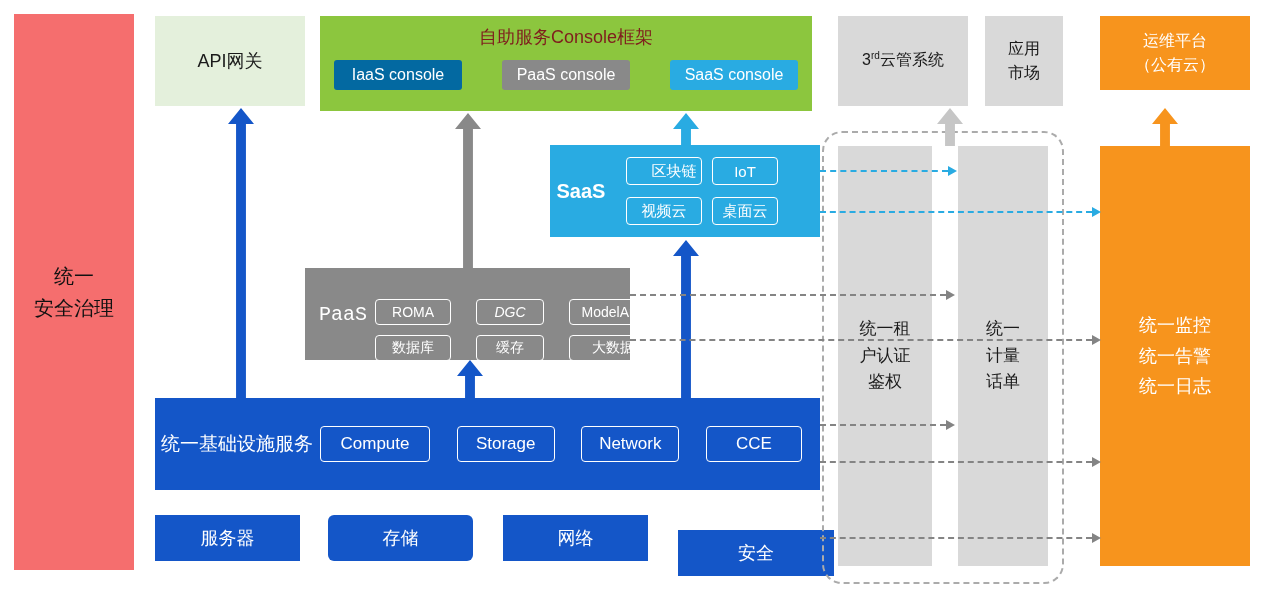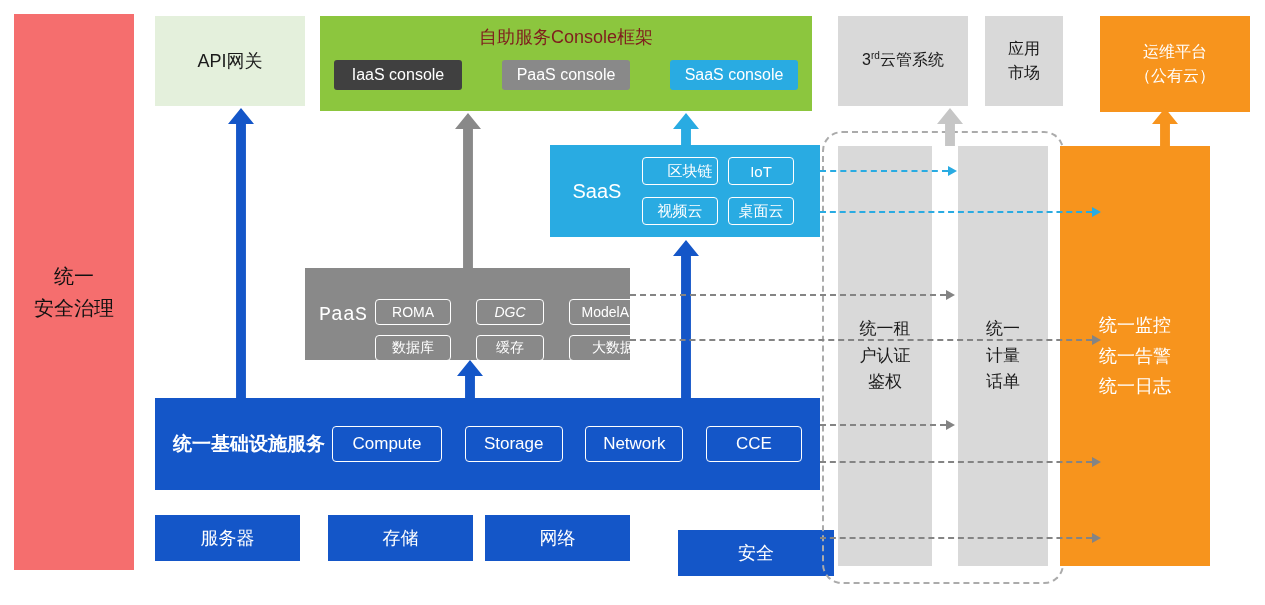--- a/index.html
+++ b/index.html
@@ -25,40 +25,40 @@
 <div class="canvas">
 
   <div class="box pre" style="left:14px; top:14px; width:120px; height:556px; background:#F56E6E; font-size:20px; line-height:1.6; color:#111;">统一
 安全治理</div>
 
   <div class="box" style="left:155px; top:16px; width:150px; height:90px; background:#E4F0DC; font-size:18px;">API网关</div>
 
   <div class="box" style="left:320px; top:16px; width:492px; height:95px; background:#8CC63E; flex-direction:column; justify-content:flex-start; padding:9px 14px 8px 14px;">
     <div style="font-size:18px; color:#7f1d1d;">自助服务Console框架</div>
     <div style="display:flex; width:100%; justify-content:space-between; margin-top:11px;">
-      <div class="box" style="position:static; width:128px; height:30px; background:#404040; color:#fff; border-radius:3px; font-size:16px;">IaaS console</div>
+      <div class="box" style="position:static; width:128px; height:30px; background:#0369a1; color:#fff; border-radius:3px; font-size:16px;">IaaS console</div>
       <div class="box" style="position:static; width:128px; height:30px; background:#898989; color:#fff; border-radius:3px; font-size:16px;">PaaS console</div>
       <div class="box" style="position:static; width:128px; height:30px; background:#29ABE2; color:#fff; border-radius:3px; font-size:16px;">SaaS console</div>
     </div>
   </div>
 
   <div class="box lgray" style="left:838px; top:16px; width:130px; height:90px; font-size:16px;">
     <span>
       <span>3</span><sup style="font-size:10px;">rd</sup><span>云管系统</span>
     </span>
   </div>
 
   <div class="box lgray pre" style="left:985px; top:16px; width:78px; height:90px; font-size:16px; line-height:1.5;">应用
 市场</div>
 
-  <div class="box orange pre" style="left:1100px; top:16px; width:150px; height:96px; font-size:16px; line-height:1.5;">运维平台
+  <div class="box orange pre" style="left:1100px; top:16px; width:150px; height:74px; font-size:16px; line-height:1.5;">运维平台
 （公有云）</div>
 
   <div class="box cyanfill" style="left:550px; top:145px; width:270px; height:92px; justify-content:flex-start;">
-    <div style="font-size:20px; margin-left:16px; width:62px; text-align:center;">SaaS</div>
+    <div style="font-size:20px; margin-left:0; width:62px; text-align:center;font-weight:bold;">SaaS</div>
     <div style="display:grid; grid-template-columns:76px 66px; gap:12px 10px; margin-left:14px;">
       <div class="chip" style="height:28px; font-size:15px;padding-left:20px;">区块链</div>
       <div class="chip" style="height:28px; font-size:15px;">IoT</div>
       <div class="chip" style="height:28px; font-size:15px;">视频云</div>
       <div class="chip" style="height:28px; font-size:15px;text-align:center;">桌面云</div>
     </div>
   </div>
 
   <div class="box grayfill" style="left:305px; top:268px; width:325px; height:92px; justify-content:flex-start;">
     <div style="font-size:20px; margin-left:14px; width:52px; text-align:center;font-family:Liberation Mono, monospace;">PaaS</div>
@@ -66,45 +66,45 @@
       <div class="chip" style="height:26px; font-size:14px;">ROMA</div>
       <div class="chip" style="height:26px; font-size:14px;font-style:italic;">DGC</div>
       <div class="chip" style="height:26px; font-size:14px;">ModelArts</div>
       <div class="chip" style="height:26px; font-size:14px;">数据库</div>
       <div class="chip" style="height:26px; font-size:14px;">缓存</div>
       <div class="chip" style="height:26px; font-size:14px;">大数据</div>
     </div>
   </div>
 
   <div class="box blue" style="left:155px; top:398px; width:665px; height:92px; justify-content:flex-start;">
-    <div style="font-size:19px; margin-left:18px; white-space:nowrap;font-weight:bold;">统一基础设施服务</div>
+    <div style="font-size:19px; margin-left:6px; white-space:nowrap;">统一基础设施服务</div>
     <div style="display:flex; flex:1; justify-content:space-between; margin:0 18px 0 7px;">
       <div class="chip" style="height:36px; min-width:110px; font-size:17px; padding:0 10px;">Compute</div>
       <div class="chip" style="height:36px; min-width:98px; font-size:17px; padding:0 10px;">Storage</div>
       <div class="chip" style="height:36px; min-width:98px; font-size:17px; padding:0 10px;">Network</div>
       <div class="chip" style="height:36px; min-width:96px; font-size:17px; padding:0 10px;">CCE</div>
     </div>
   </div>
 
   <div class="box blue" style="left:155px; top:515px; width:145px; height:46px; font-size:18px;">服务器</div>
-  <div class="box blue" style="left:328px; top:515px; width:145px; height:46px; font-size:18px;">存储</div>
-  <div class="box blue" style="left:485px; top:515px; width:145px; height:46px; font-size:18px;">网络</div>
+  <div class="box blue" style="left:328px; top:515px; width:145px; height:46px; font-size:18px;border-radius:6px;">存储</div>
+  <div class="box blue" style="left:503px; top:515px; width:145px; height:46px; font-size:18px;">网络</div>
   <div class="box blue" style="left:678px; top:515px; width:156px; height:46px; font-size:18px;margin-top:15px;">安全</div>
 
   <div style="position:absolute; left:822px; top:131px; width:242px; height:453px; border:2px dashed #ABABAB; border-radius:20px; box-sizing:border-box;"></div>
 
   <div class="box lgray pre" style="left:838px; top:146px; width:94px; height:420px; font-size:17px; line-height:1.55;">统一租
 户认证
 鉴权</div>
 
   <div class="box lgray pre" style="left:958px; top:146px; width:90px; height:420px; font-size:17px; line-height:1.55;">统一
 计量
 话单</div>
 
-  <div class="box orange pre" style="left:1060px; top:146px; width:150px; height:420px; font-size:18px; line-height:1.7;">统一监控
+  <div class="box orange pre" style="left:1100px; top:146px; width:150px; height:420px; font-size:18px; line-height:1.7;">统一监控
 统一告警
 统一日志</div>
 
   <div class="uparrow" style="left:228px; top:108px; height:290px; background:#1456C8;"></div>
   <div class="uparrow" style="left:455px; top:113px; height:155px; background:#898989;"></div>
   <div class="uparrow" style="left:457px; top:360px; height:38px; background:#1456C8;"></div>
   <div class="uparrow" style="left:673px; top:113px; height:32px; background:#29ABE2;"></div>
   <div class="uparrow" style="left:673px; top:240px; height:158px; background:#1456C8;"></div>
   <div class="uparrow" style="left:937px; top:108px; height:38px; background:#C6C6C6;"></div>
   <div class="uparrow" style="left:1152px; top:108px; height:38px; background:#F7941D;"></div>

